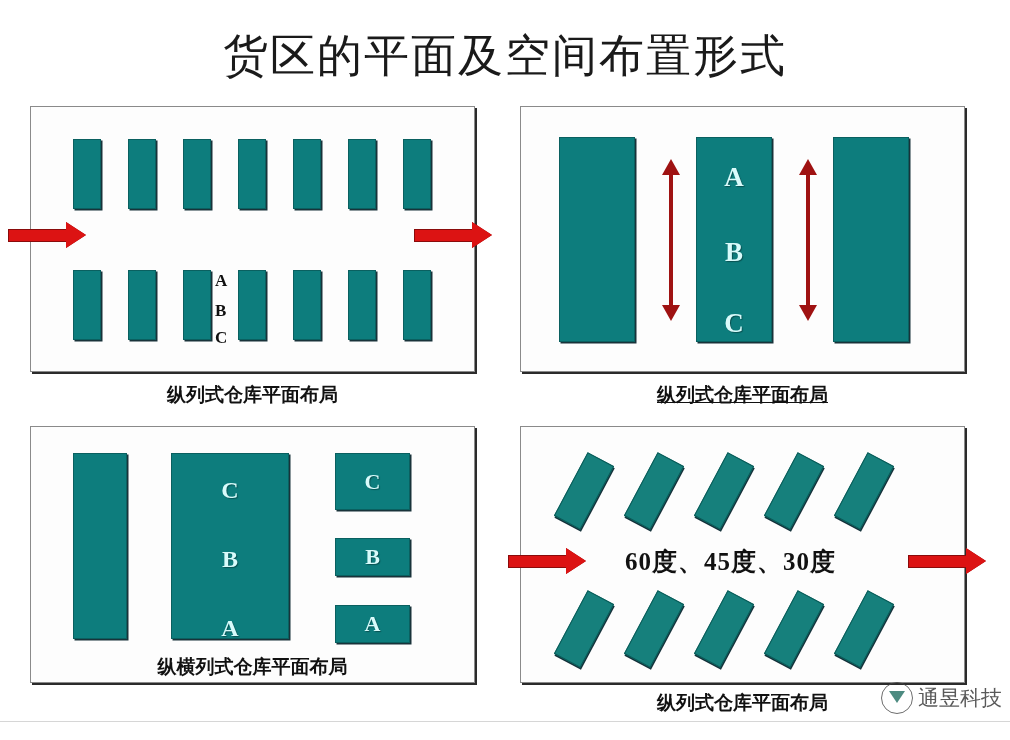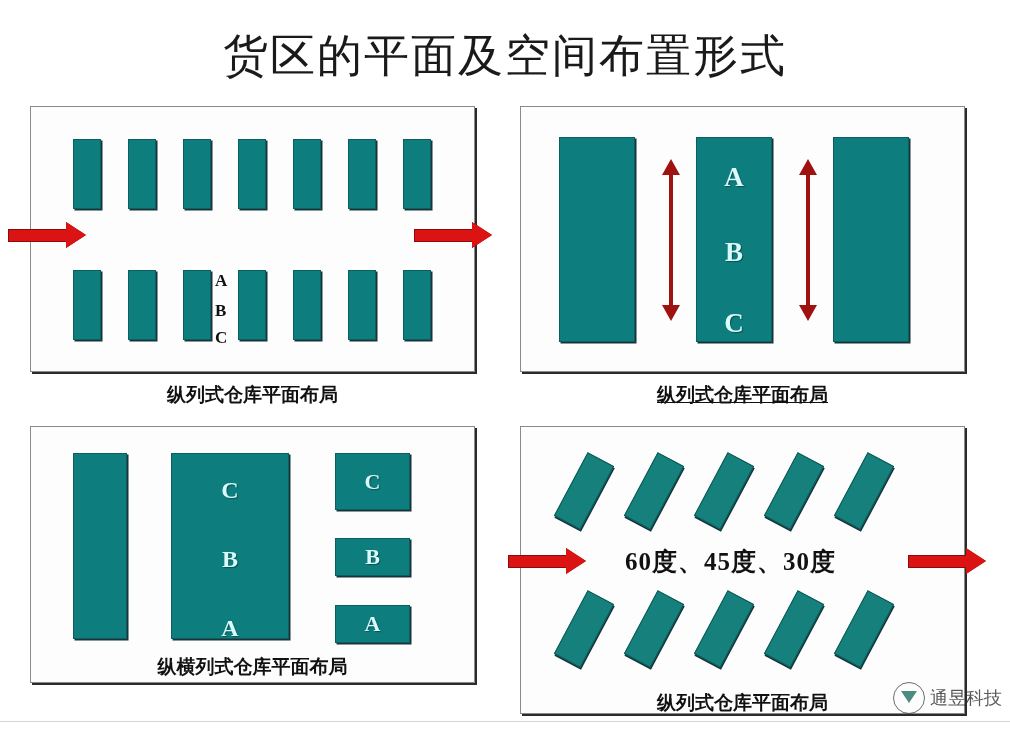--- a/index.html
+++ b/index.html
@@ -34,21 +34,21 @@
   .panel {
     position: absolute;
     background: #fdfdfd;
     border: 1px solid #8a8a8a;
     box-sizing: border-box;
     box-shadow: 2px 2px 0 #2b2b2b;
   }
   #panel-1 { left: 30px;  top: 106px; width: 445px; height: 266px; }
   #panel-2 { left: 520px; top: 106px; width: 445px; height: 266px; }
   #panel-3 { left: 30px;  top: 426px; width: 445px; height: 257px; }
-  #panel-4 { left: 520px; top: 426px; width: 445px; height: 288px; }
+  #panel-4 { left: 520px; top: 426px; width: 445px; height: 257px; }
 
   .caption {
     position: absolute;
     width: 445px;
     text-align: center;
     font-size: 19px;
     font-weight: bold;
     color: #111;
     font-family: "Liberation Serif", "DejaVu Serif", serif;
     white-space: nowrap;
@@ -177,21 +177,21 @@
   .watermark .wm-logo::after {
     content: "";
     position: absolute;
     left: 7px; top: 8px;
     width: 0; height: 0;
     border-left: 8px solid transparent;
     border-right: 8px solid transparent;
     border-top: 12px solid #1c6b5e;
   }
   .watermark .wm-text {
-    font-size: 18px;
+    font-size: 21px;
     color: #2b2b2b;
     font-family: Liberation Mono, monospace;
     white-space: nowrap;
   }
   .wm-rule {
     position: absolute;
     left: 0; bottom: 18px;
     width: 1010px;
     height: 1px;
     background: #d6d6d6;

